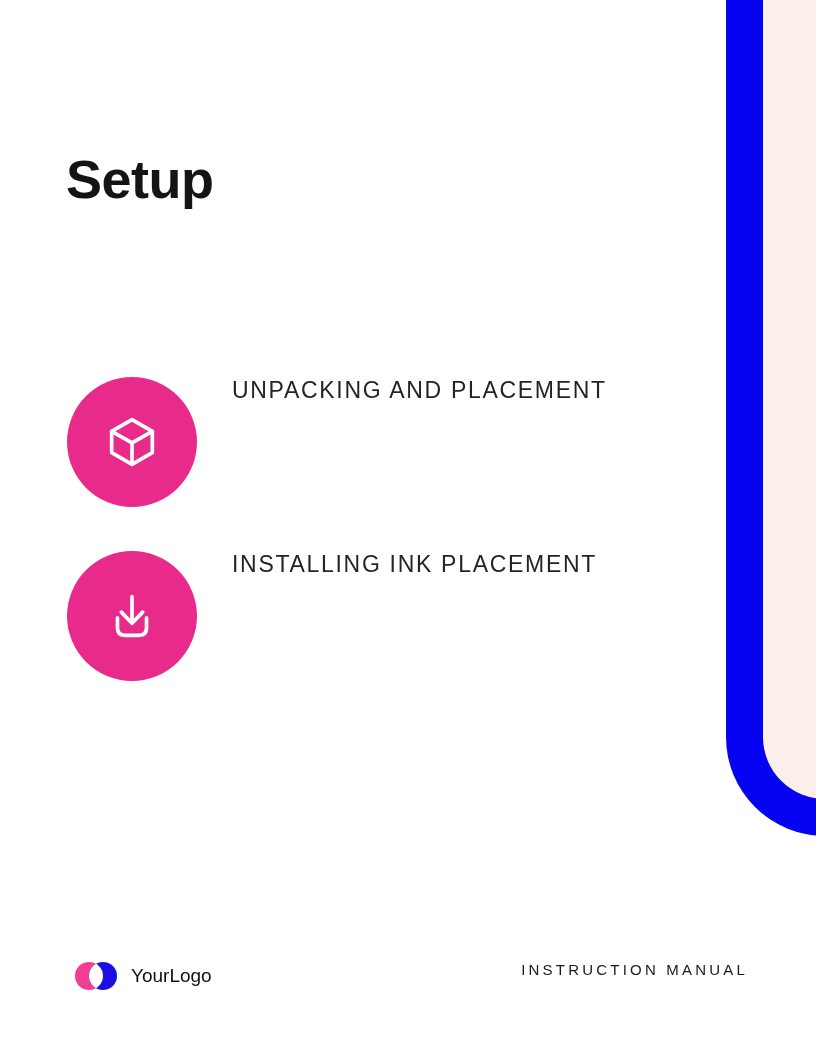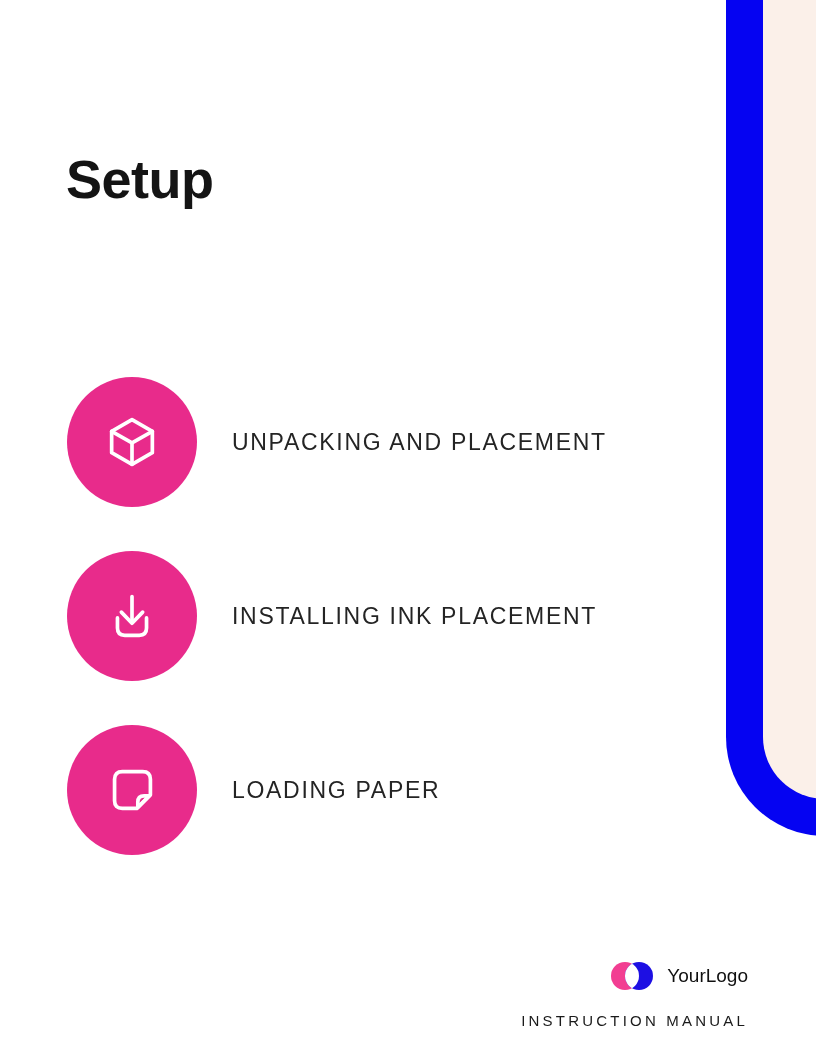--- a/index.html
+++ b/index.html
@@ -49,21 +49,21 @@
   .steps {
     position: absolute;
     left: 67px;
     top: 377px;
     display: flex;
     flex-direction: column;
     gap: 44px;
   }
   .step {
     display: flex;
-    align-items: center;
+    align-items: flex-start;
     gap: 35px;
   }
   .step-circle {
     width: 130px;
     height: 130px;
     border-radius: 50%;
     background: var(--step-circle-pink, #E82B8B);
     flex: 0 0 auto;
     display: flex;
     align-items: center;
@@ -81,42 +81,40 @@
     white-space: nowrap;
   }
 
   .footer {
     position: absolute;
     left: 74px;
     right: 68px;
     top: 961px;
     height: 42px;
     display: flex;
-    align-items: flex-end;
+    align-items: flex-start;
     justify-content: space-between;
-    flex-direction: column;
   }
   .logo {
     display: flex;
     align-items: center;
     gap: 13px;
   }
   .logo svg { display: block; }
   .logo-text {
     font-size: 19px;
     font-weight: 500;
     color: #101010;
   }
   .manual-label {
     font-size: 15px;
     font-weight: 500;
     letter-spacing: 3.2px;
     color: #1a1a1a;
     white-space: nowrap;
-    margin-top: 21px;
   }
 </style>
 </head>
 <body>
 
 <div class="page">
 
   <div class="corner-shape"></div>
 
   <h1 class="title"><span>Setup</span><br></h1>
@@ -138,29 +136,20 @@
       <div class="step-circle">
         <svg viewBox="0 0 64 64" fill="none" stroke="#ffffff" stroke-width="3.8" stroke-linecap="round" stroke-linejoin="round">
           <path d="M32 12 L32 38"></path>
           <path d="M21 28 L32 39.5 L43 28"></path>
           <path d="M17 34 L17 44.5 Q17 52 24.5 52 L39.5 52 Q47 52 47 44.5 L47 34"></path>
         </svg>
       </div>
       <div class="step-label">INSTALLING INK PLACEMENT</div>
     </div>
 
-    <div class="step">
-      <div class="step-circle">
-        <svg viewBox="0 0 64 64" fill="none" stroke="#ffffff" stroke-width="3.8" stroke-linecap="round" stroke-linejoin="round">
-          <path d="M22 13 L43 13 Q51 13 51 21 L51 37 L37 51 L22 51 Q14 51 14 43 L14 21 Q14 13 22 13 Z"></path>
-          <path d="M50 38 L38 50 L38 44.5 Q38 38 44.5 38 Z"></path>
-        </svg>
-      </div>
-      <div class="step-label">LOADING PAPER</div>
-    </div>
 
   </div>
 
   <div class="footer">
     <div class="logo">
       <svg width="44" height="30" viewBox="0 0 44 30">
         <defs>
           <clipPath id="lens-clip">
               <circle cx="15" cy="15" r="14"></circle>
             </clipPath>

